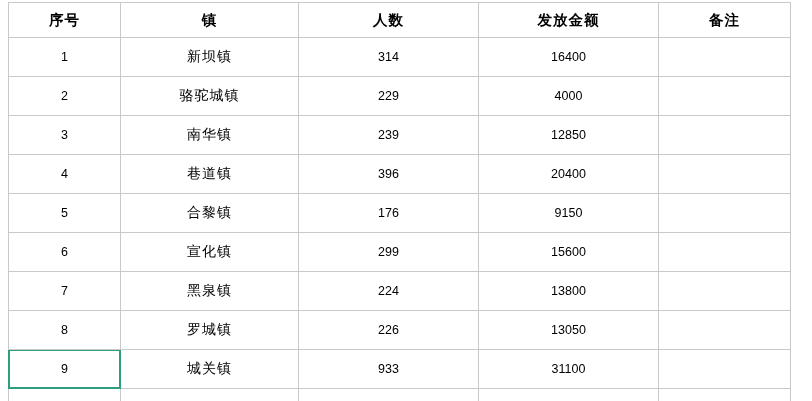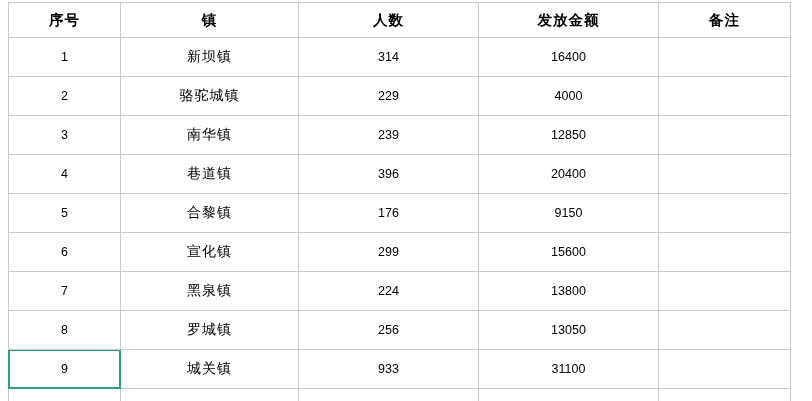--- a/index.html
+++ b/index.html
@@ -135,21 +135,21 @@
       <tr class="body-row">
         <td class="c0">7</td>
         <td class="c1">黑泉镇</td>
         <td class="c2">224</td>
         <td class="c3">13800</td>
         <td class="c4"></td>
       </tr>
       <tr class="body-row">
         <td class="c0">8</td>
         <td class="c1">罗城镇</td>
-        <td class="c2">256</td>
+        <td class="c2">226</td>
         <td class="c3">13050</td>
         <td class="c4"></td>
       </tr>
       <tr class="body-row">
         <td class="c0 selected-cell">9</td>
         <td class="c1">城关镇</td>
         <td class="c2">933</td>
         <td class="c3">31100</td>
         <td class="c4"></td>
       </tr>

